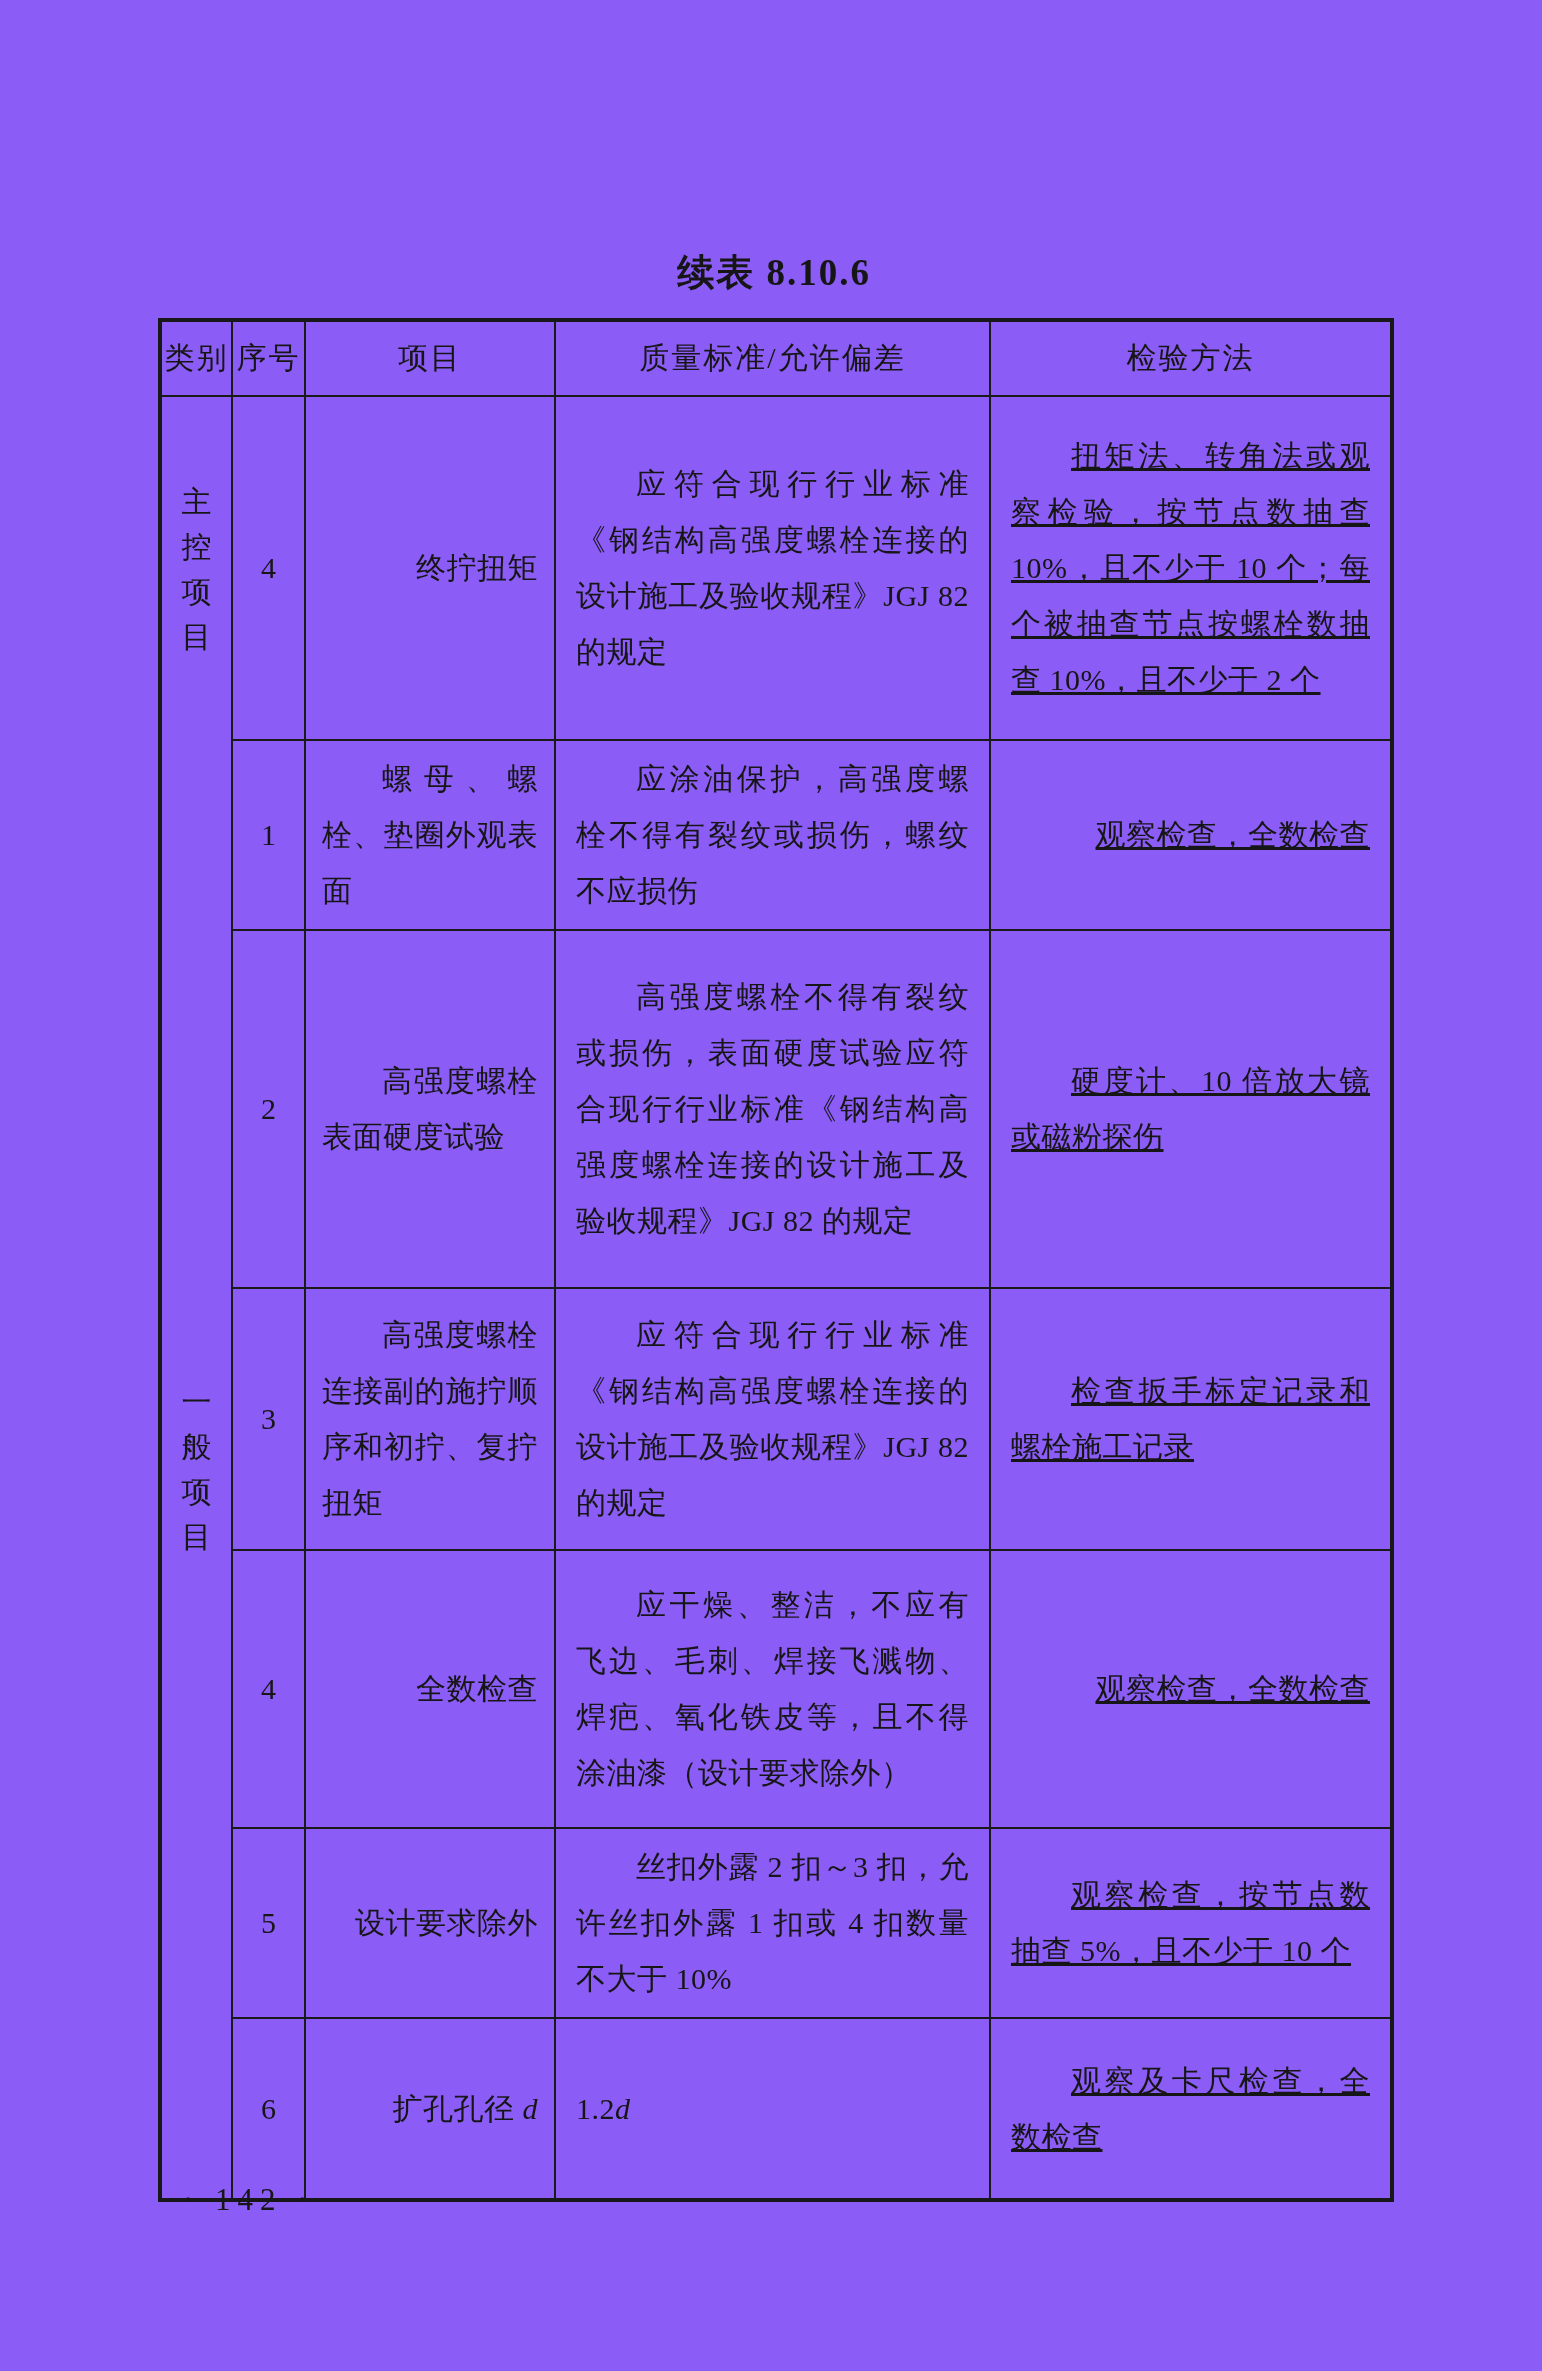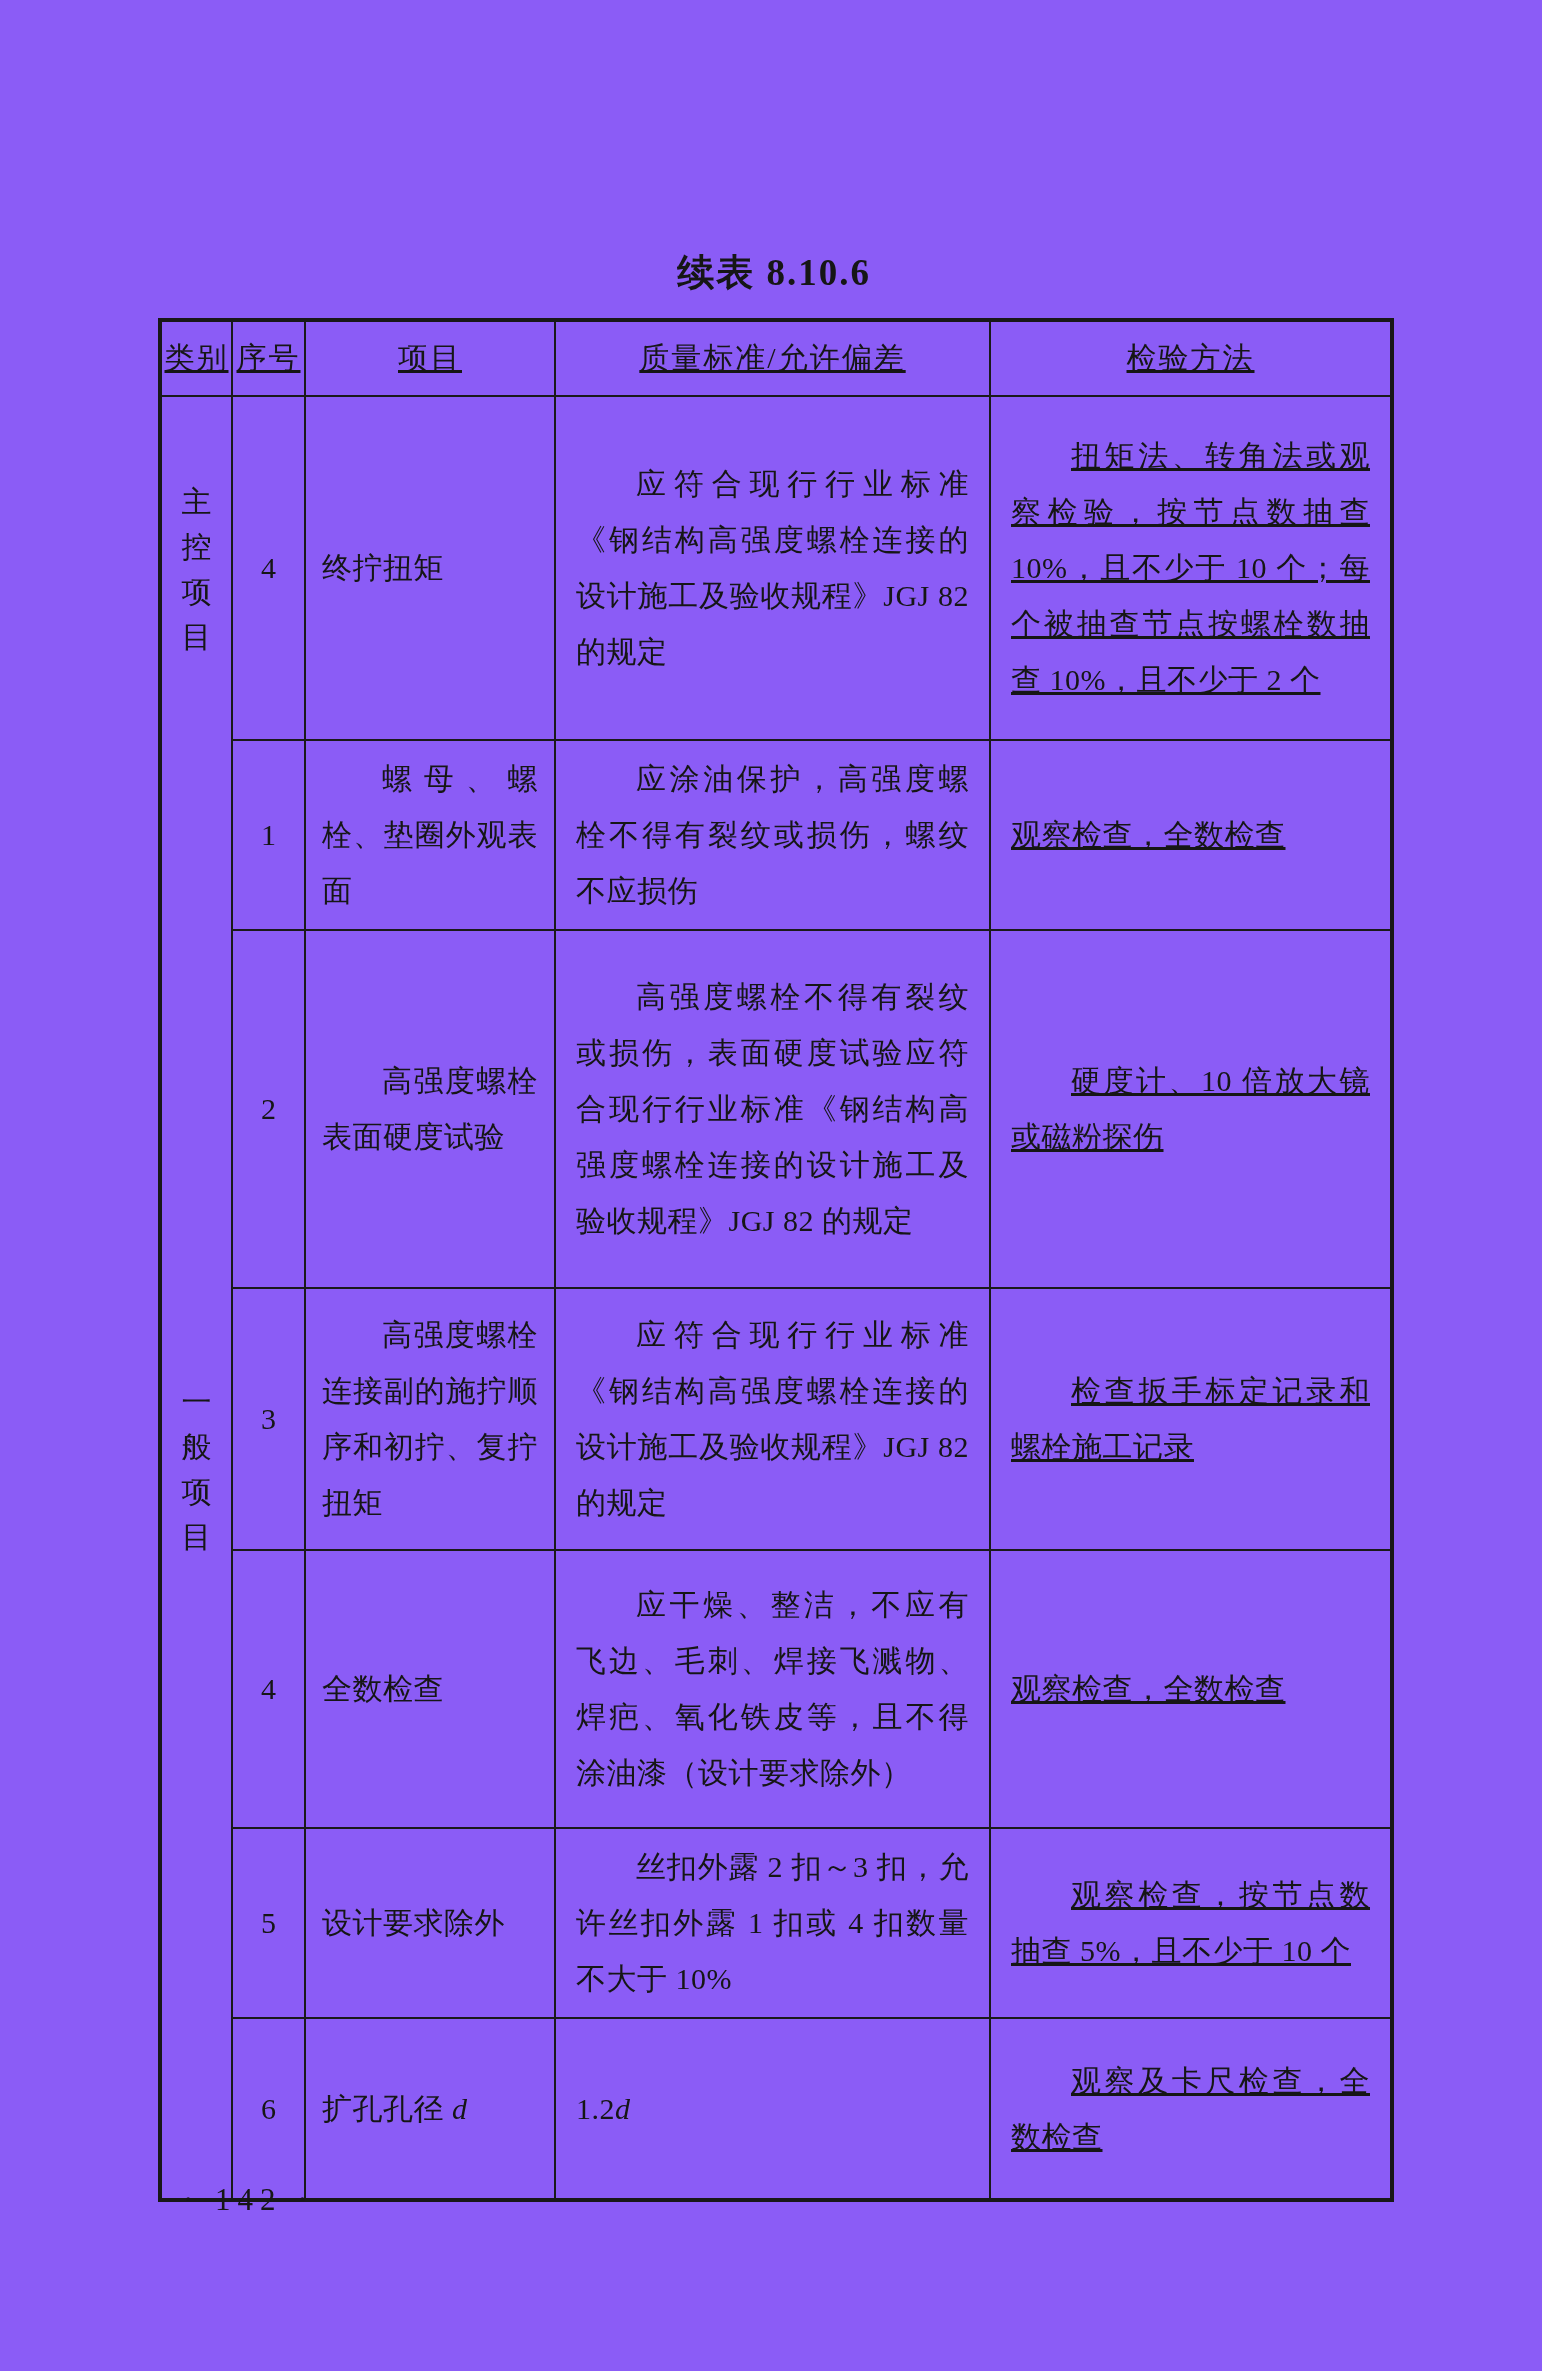--- a/index.html
+++ b/index.html
@@ -50,21 +50,21 @@
   td.seq{ text-align:center; }
   td.itm{ padding:6px 16px; }
   td.std{ padding:10px 20px; }
   td.mtd{ padding:6px 20px;text-decoration:underline; }
   .cell-p{
     margin:0;
     line-height:56px;
     letter-spacing:0.5px;
   }
   .jus{ text-align:justify; text-justify:inter-character; text-indent:2em; }
-  .ctr{ text-align:left; }
+  .ctr{ text-align:right; }
   .lft{ text-align:left; }
   .cell-p i{ font-style:italic; font-family:"Liberation Serif","DejaVu Serif",serif; }
   .footer{
     position:absolute;
     left:183px;top:2182px;
     font-size:31px;
     letter-spacing:7px;
   }
 </style>
 </head>
@@ -75,21 +75,21 @@
 
   <table class="qtable">
     <colgroup>
       <col style="width:72px">
       <col style="width:73px">
       <col style="width:250px">
       <col style="width:435px">
       <col style="width:402px">
     </colgroup>
     <thead>
-        <tr style="height: 76px; text-decoration: underline;">
+        <tr style="height: 76px;">
           <th>类别</th>
           <th>序号</th>
           <th>项目</th>
           <th>质量标准/允许偏差</th>
           <th>检验方法</th>
         </tr>
       </thead>
     <tbody>
         <tr style="height: 344px;">
           <td rowspan="1" class="cat cat-a">

